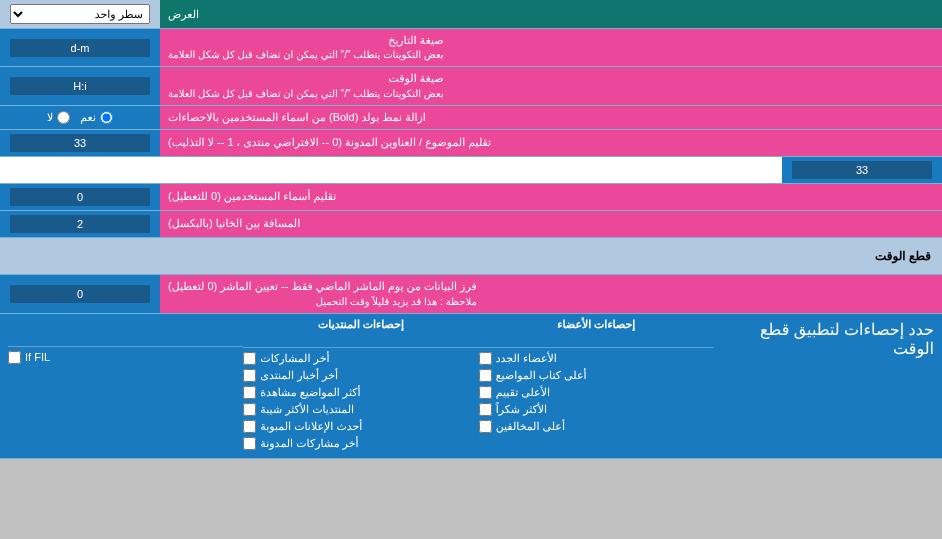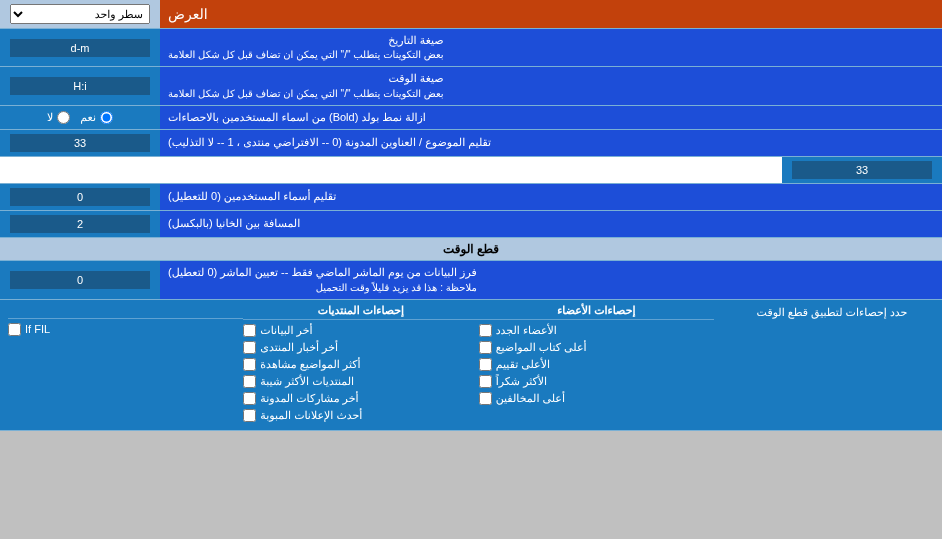--- a/index.html
+++ b/index.html
@@ -12,21 +12,21 @@
     .container {
       width: 942px;
       background: #fff;
     }
     .row {
       display: flex;
       border-bottom: 1px solid #7ab0d4;
     }
     .label-cell {
       flex: 1;
-      background: #1d4ed8;
+      background: #ec4899;
       color: #fff;
       padding: 4px 8px;
       text-align: right;
       font-size: 11px;
       display: flex;
       align-items: center;
       justify-content: flex-end;
       line-height: 1.4;
     }
     .label-cell small {
@@ -46,23 +46,22 @@
       background: #1a5a8a;
       border: none;
       color: #fff;
       text-align: center;
       padding: 3px 4px;
       font-size: 11px;
     }
     .section-header {
       background: #b0c8e0;
       color: #000;
-      text-align: center;
       font-weight: bold;
-      padding: 4px;
+      padding: 11px;
       border-bottom: 1px solid #7ab0d4;
       font-size: 12px;
     }
     .radio-cell {
       width: 160px;
       background: #1a7abf;
       padding: 4px 6px;
       display: flex;
       align-items: center;
       justify-content: center;
@@ -90,33 +89,34 @@
     .checkbox-item input[type="checkbox"] {
       accent-color: #fff;
     }
     .col-header {
       color: #fff;
       font-weight: bold;
       font-size: 11px;
       text-align: center;
       margin-bottom: 4px;
       border-bottom: 1px solid rgba(255,255,255,0.3);
-      padding-bottom: 2px;
+      padding-bottom: 16px;
+      font-family: Liberation Serif, serif;
     }
     .top-row {
       display: flex;
       border-bottom: 1px solid #7ab0d4;
     }
     .top-label {
       flex: 1;
-      background: #c2410c;
+      background: #0f766e;
       color: #fff;
       padding: 4px 8px;
       text-align: right;
-      font-size: 14px;
+      font-size: 11px;
       display: flex;
       align-items: center;
       justify-content: flex-end;
     }
     .top-select-cell {
       width: 160px;
       background: #b0c8e0;
       padding: 4px 6px;
       display: flex;
       align-items: center;
@@ -228,21 +228,21 @@
         <small>ملاحظة : هذا قد يزيد قليلاً وقت التحميل</small>
       </div>
     </div>
     <div class="input-cell">
       <input type="text" value="0" style="">
     </div>
   </div>
 
   <div style="display:flex; background:#1a7abf; border-bottom:1px solid #7ab0d4;">
 
-    <div style="width:220px; background:#1a7abf; color:#fff; padding:6px 8px; text-align:right; font-size:11px; display:flex; align-items:flex-start; justify-content:center;">
+    <div style="width:220px; background:#1a7abf; color:#fff; padding:6px 8px; text-align:right; font-size:16px; display:flex; align-items:flex-start; justify-content:center;">
       <span>حدد إحصاءات لتطبيق قطع الوقت</span>
     </div>
 
     <div style="flex:1; display:flex; background:#1a7abf; padding:4px 8px;">
 
       <div class="checkbox-col">
         <div class="col-header">
           <span>إحصاءات الأعضاء</span>
         </div>
         <div class="checkbox-item">
@@ -265,41 +265,41 @@
           <span>أعلى المخالفين</span>
           <input type="checkbox" style="">
         </div>
       </div>
 
       <div class="checkbox-col">
         <div class="col-header">
           <span>إحصاءات المنتديات</span>
         </div>
         <div class="checkbox-item">
-          <span>أخر البيانات</span>
+          <span>أخر المشاركات</span>
           <input type="checkbox" style="">
         </div>
         <div class="checkbox-item">
           <span>أخر أخبار المنتدى</span>
           <input type="checkbox" style="">
         </div>
         <div class="checkbox-item">
           <span>أكثر المواضيع مشاهدة</span>
           <input type="checkbox" style="">
         </div>
         <div class="checkbox-item">
           <span>المنتديات الأكثر شيبة</span>
           <input type="checkbox" style="">
         </div>
         <div class="checkbox-item">
+          <span>أحدث الإعلانات المبوبة</span>
+          <input type="checkbox" style="">
+        </div>
+        <div class="checkbox-item">
           <span>أخر مشاركات المدونة</span>
-          <input type="checkbox" style="">
-        </div>
-        <div class="checkbox-item">
-          <span>أحدث الإعلانات المبوبة</span>
           <input type="checkbox" style="">
         </div>
       </div>
 
       <div class="checkbox-col">
         <div class="col-header">&nbsp;</div>
         <div class="checkbox-item">
           <span>If FIL</span>
           <input type="checkbox" style="">
         </div>

